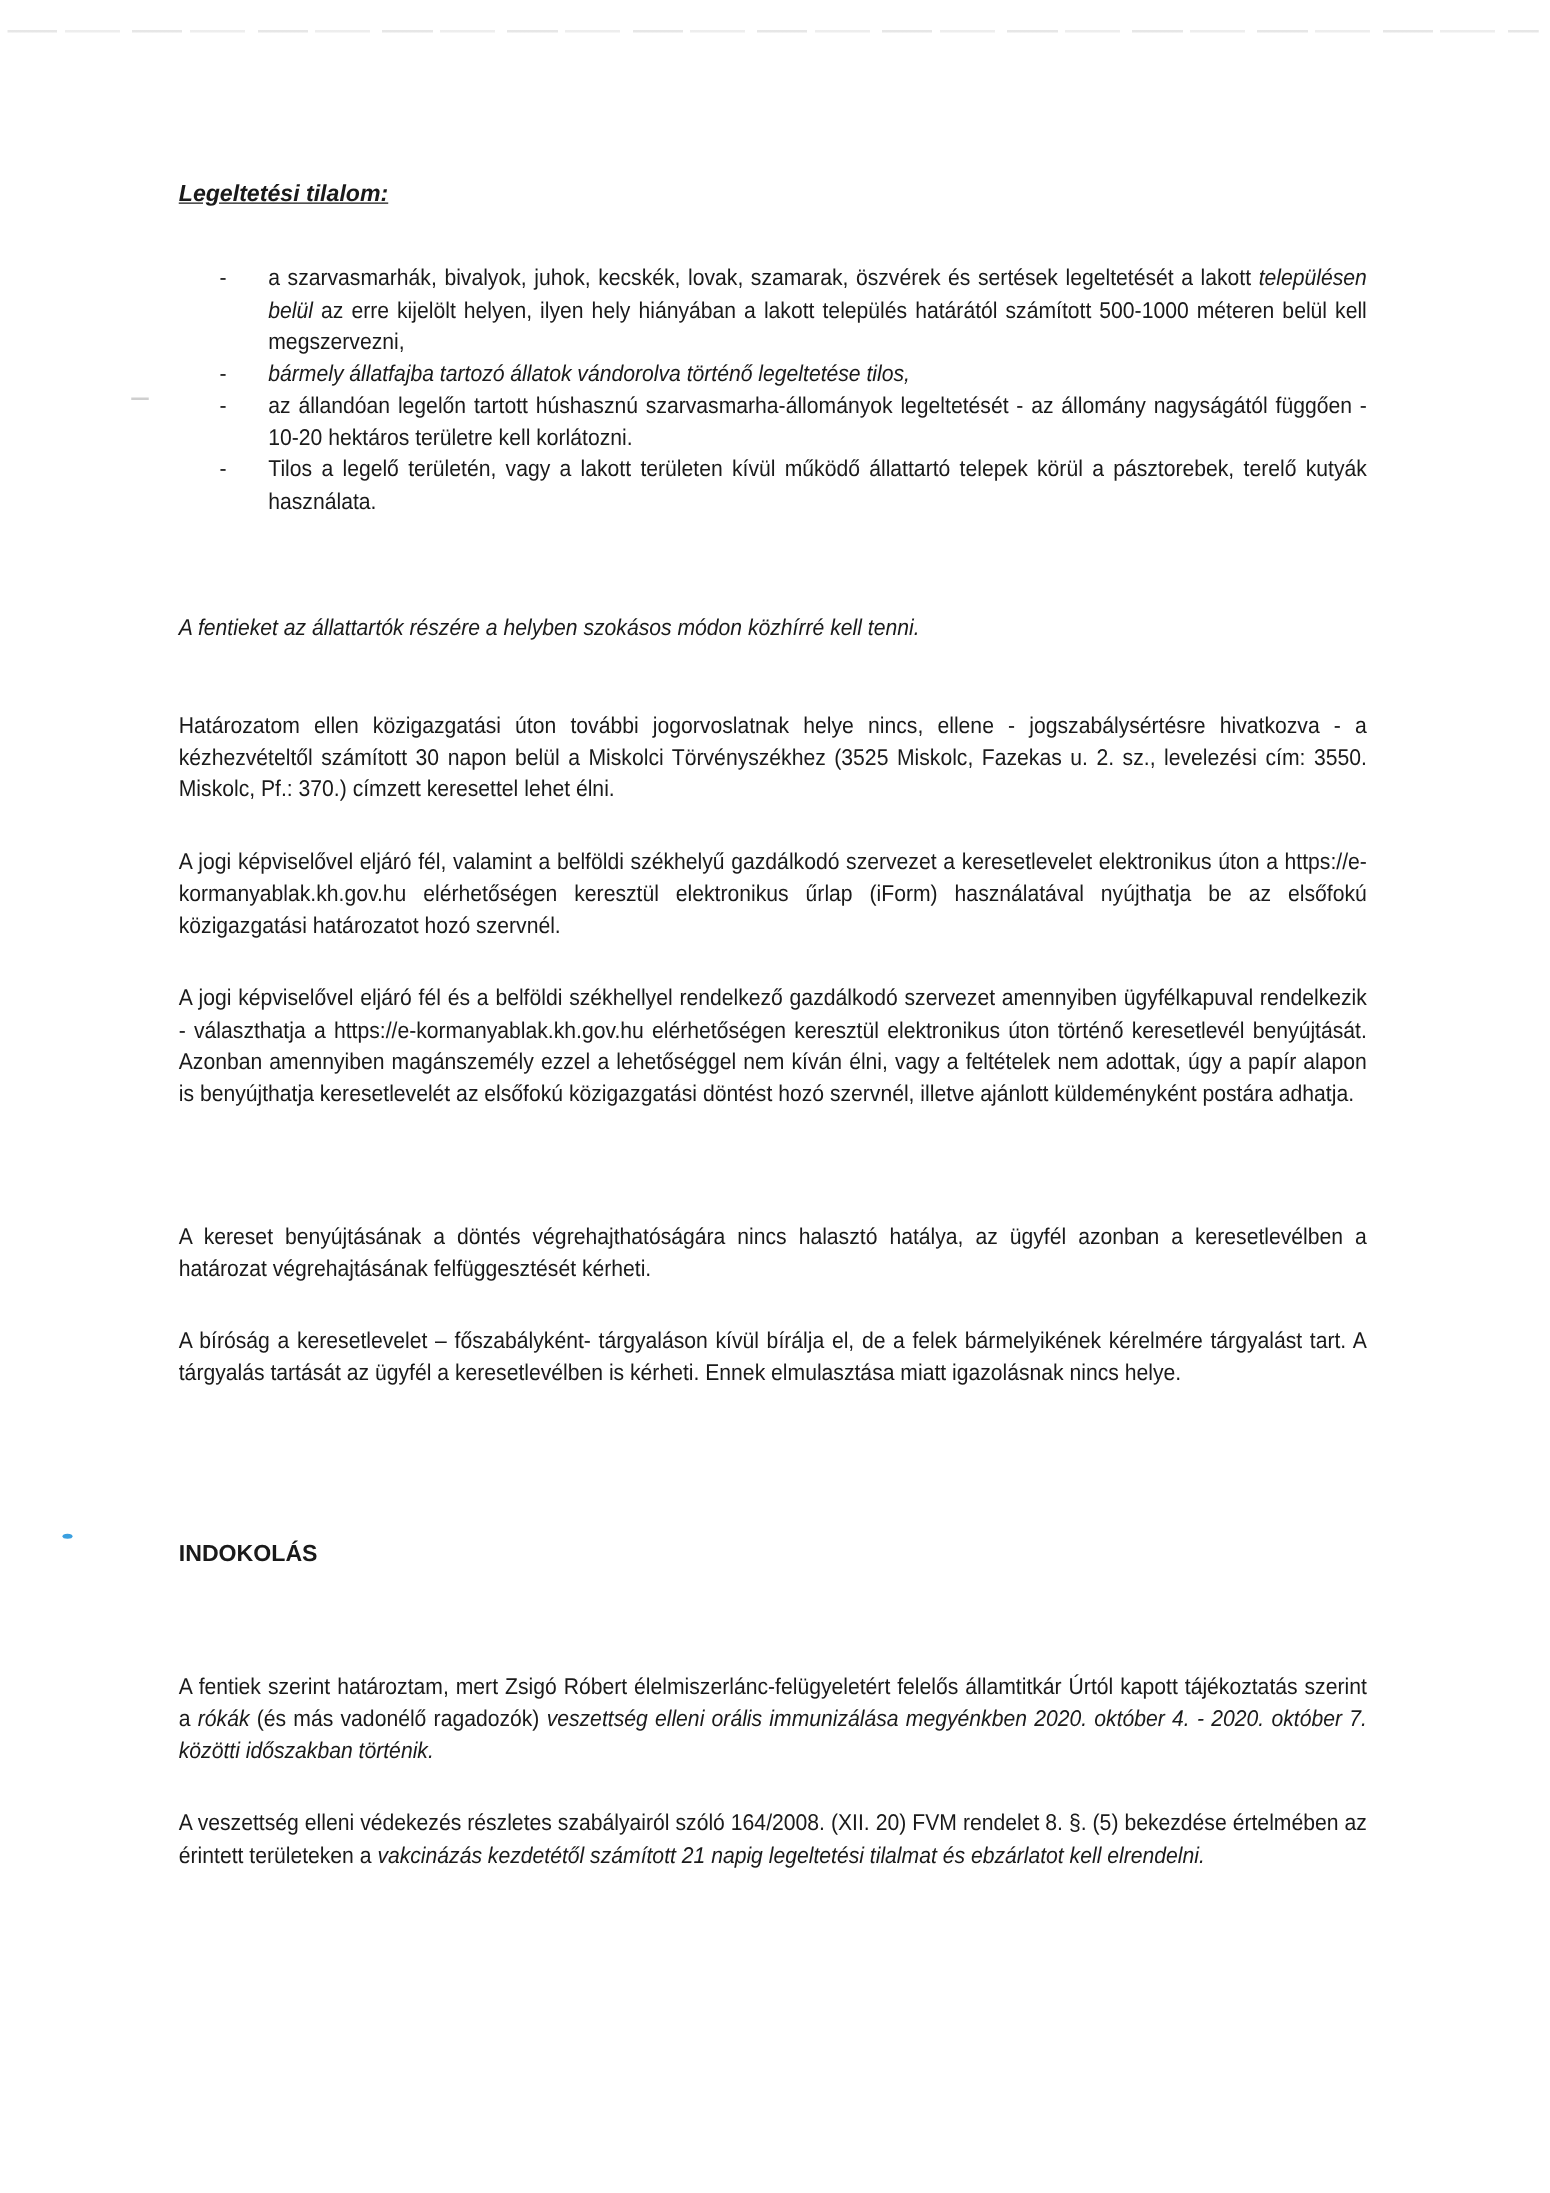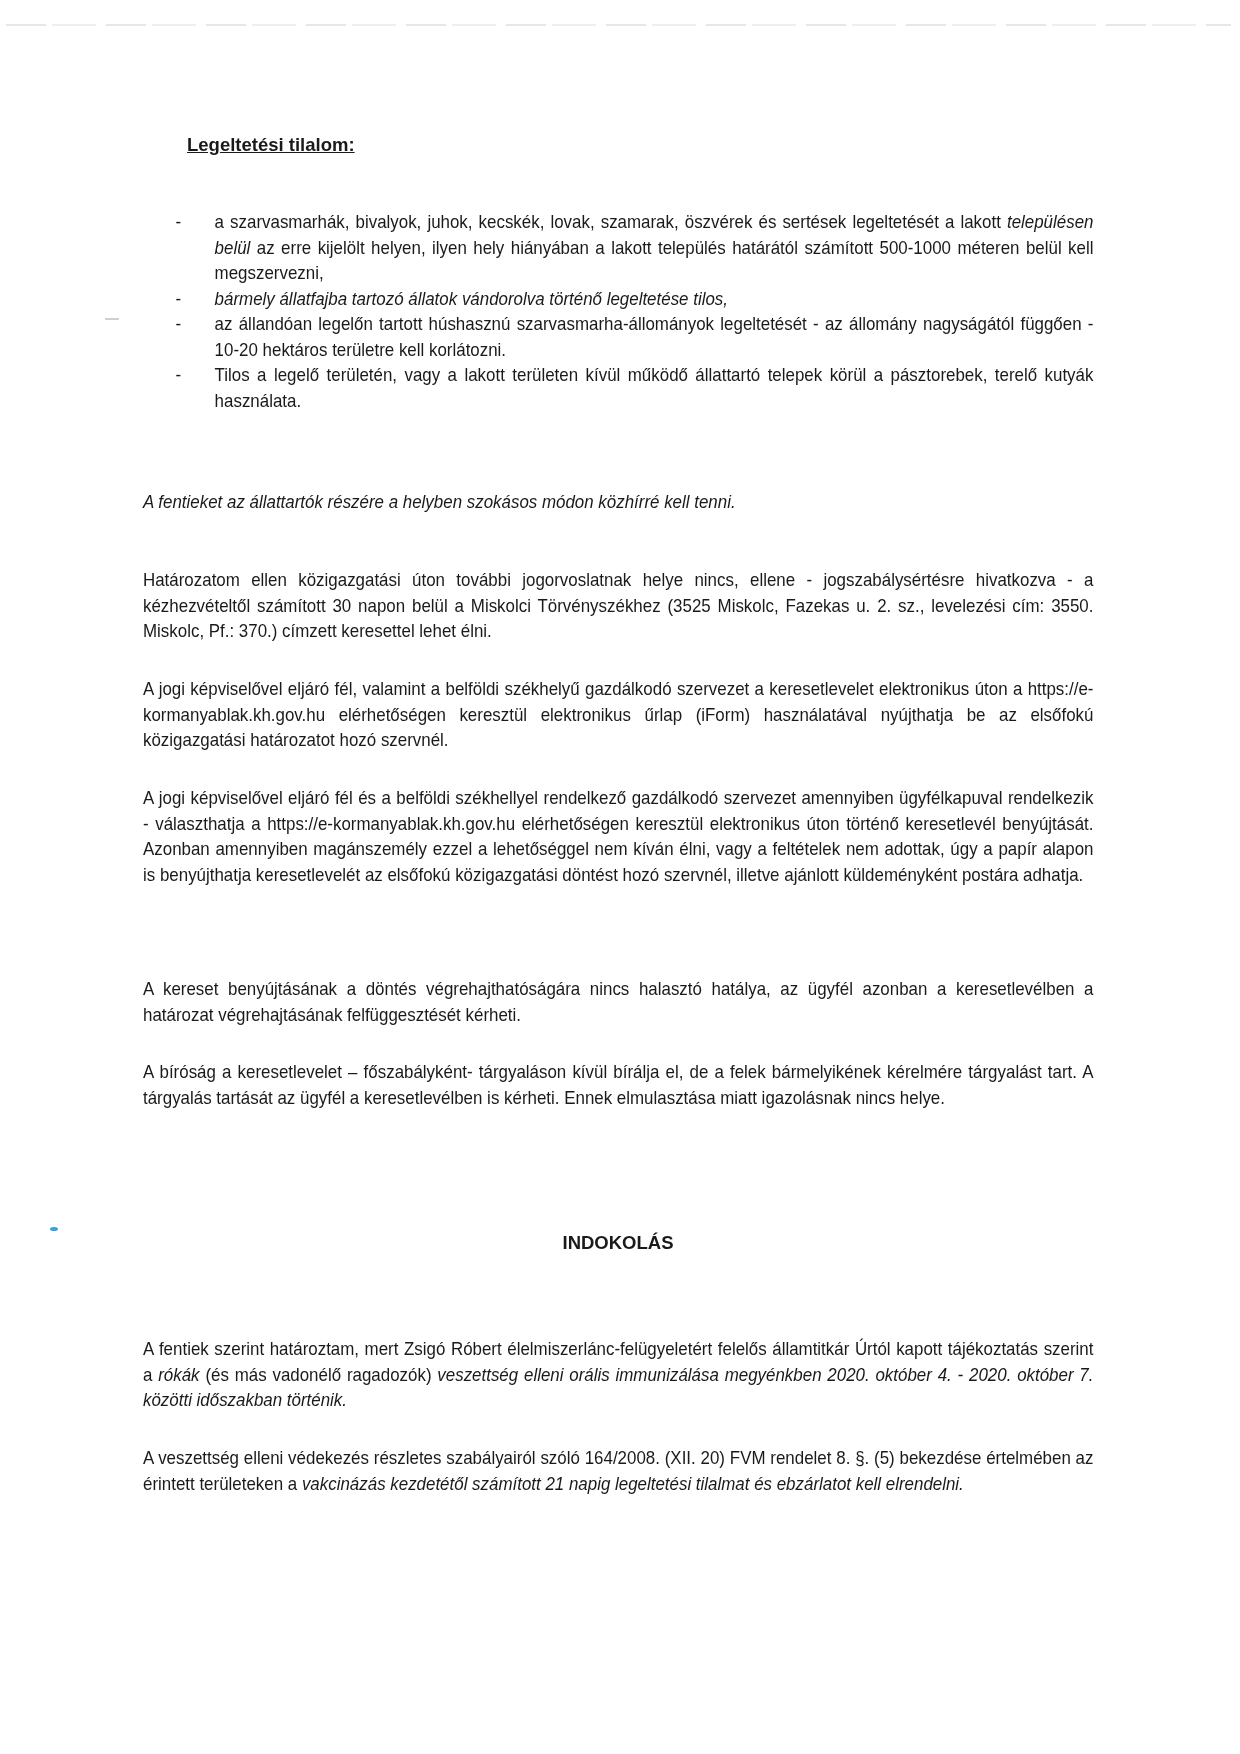--- a/index.html
+++ b/index.html
@@ -33,26 +33,26 @@
     .doc-text {
       font-size: 18.2px;
       line-height: 25.5px;
       text-align: justify;
       transform: scaleX(0.93);
       transform-origin: left top;
       width: 1022px;
     }
     .heading-underlined {
       position: absolute;
-      top: 134px;
+      top: 144px;
       left: 0;
       font-weight: bold;
+      font-style: italic;
       text-decoration: underline;
       font-size: 18.5px;
-      margin-left: 44px;
     }
     .ban-list {
       position: absolute;
       top: 210px;
       left: 0;
       margin: 0;
       padding: 0;
       list-style: none;
     }
     .ban-list li {
@@ -69,21 +69,21 @@
     .para {
       position: absolute;
       left: 0;
       margin: 0;
     }
     .center-heading {
       position: absolute;
       top: 1232px;
       left: 0;
       width: 950px;
-      text-align: center;
+      text-align: left;
       font-weight: bold;
       font-size: 18.5px;
     }
     .speck {
       position: absolute;
       width: 8px;
       height: 4px;
       border-radius: 50%;
       background: #3aa0e0;
       left: 50px;

